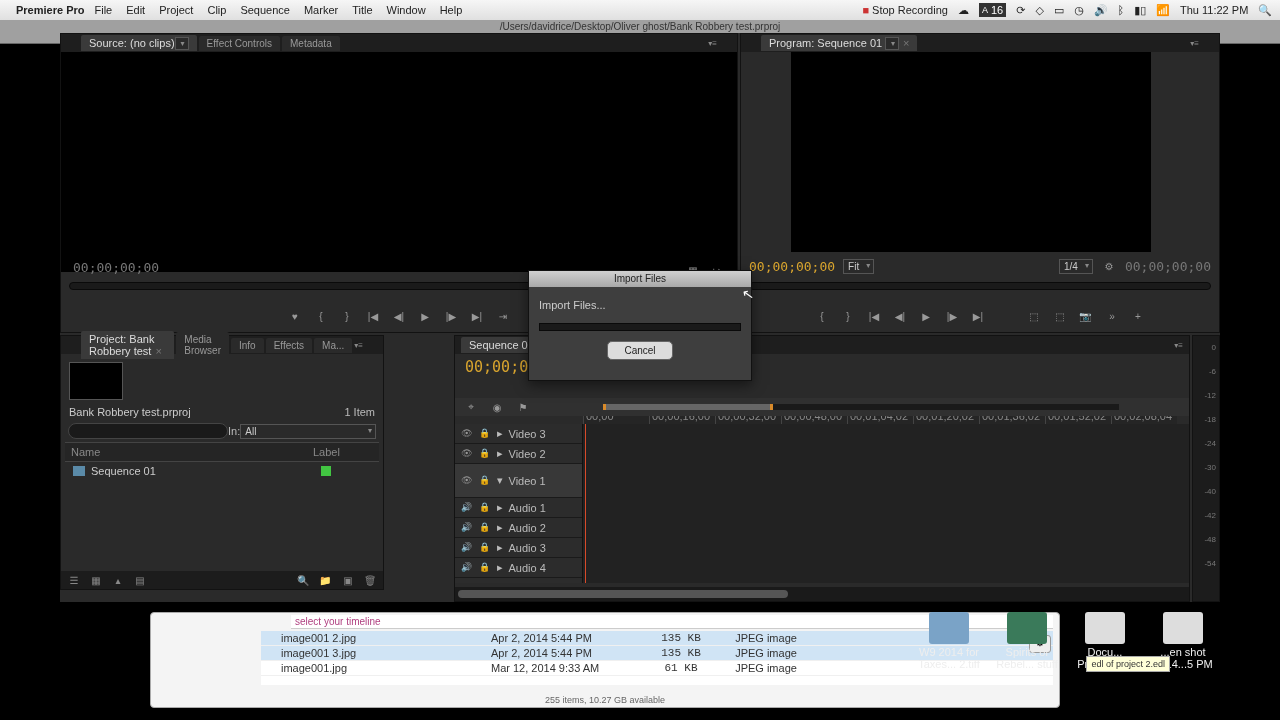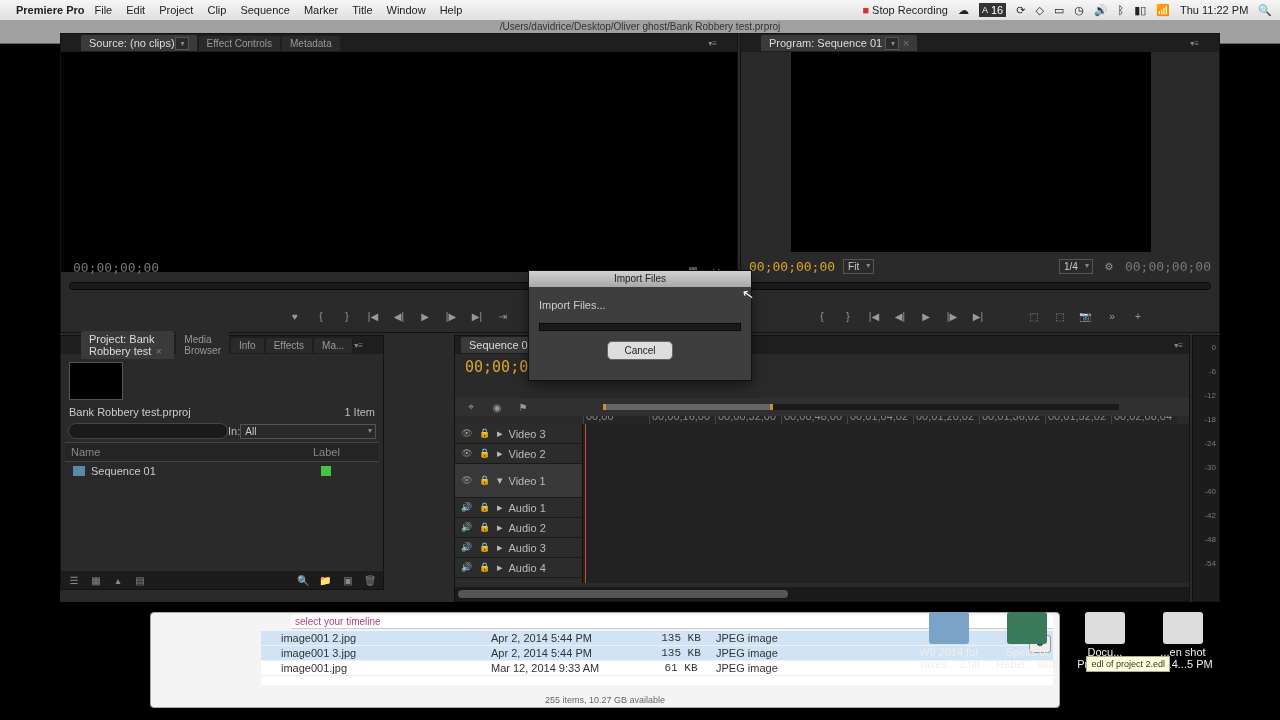--- a/index.html
+++ b/index.html
@@ -79,21 +79,21 @@
 
 
 .finder { position:absolute; left:150px; bottom:12px; width:910px; height:96px; background:#f4f4f4; border:1px solid #aaa; border-radius:4px;}
 .finder-note { position:absolute; top:2px; left:140px; right:6px; height:14px; color:#b04080; font-size:10px; background:#fff; border-bottom:1px solid #ccc; padding: 1px 4px 0;}
 .finder-list { position:absolute; top:18px; left:110px; right:6px; bottom:22px; background:#fff; overflow:hidden;}
 .finder-row { display:flex; height:15px; align-items:center; font-size:10px; color:#333; border-bottom:1px solid #f0f0f0;}
 .finder-row.sel { background:#d0e4f5;}
 .finder-row span:nth-child(1){width:230px; padding-left:20px;}
 .finder-row span:nth-child(2){width:165px;}
 .finder-row span:nth-child(3){width:60px; text-align:center; padding-right:10px;font-family:Liberation Mono, monospace;}
-.finder-row span:nth-child(4){width:100px;}
+.finder-row span:nth-child(4){width:100px;text-align:center;}
 .finder-status { position:absolute; bottom:2px; left:0; right:0; text-align:center; font-size:9px; color:#666;}
 
 .desktop-icons { position:absolute; right:62px; bottom:42px; width:160px; display:flex; gap:16px;}
 .dicon { width:62px; text-align:center; color:#eee; font-size:9px;}
 .dicon .sq { width:40px; height:32px; background:#7aa3c7; margin:0 auto 2px; border-radius:3px;}
 .tooltip { position:absolute; right:110px; bottom:48px; background:#ffffd8; border:1px solid #aaa; padding:2px 4px; font-size:9px; color:#333; z-index:40;}
 
 .dropdown { background:#2a2a2a; border:1px solid #555; color:#ccc; font-size:10px; padding:1px 14px 1px 4px; position:relative;}
 .dropdown::after { content:"▾"; position:absolute; right:3px; top:1px; font-size:8px; color:#888;}
 

